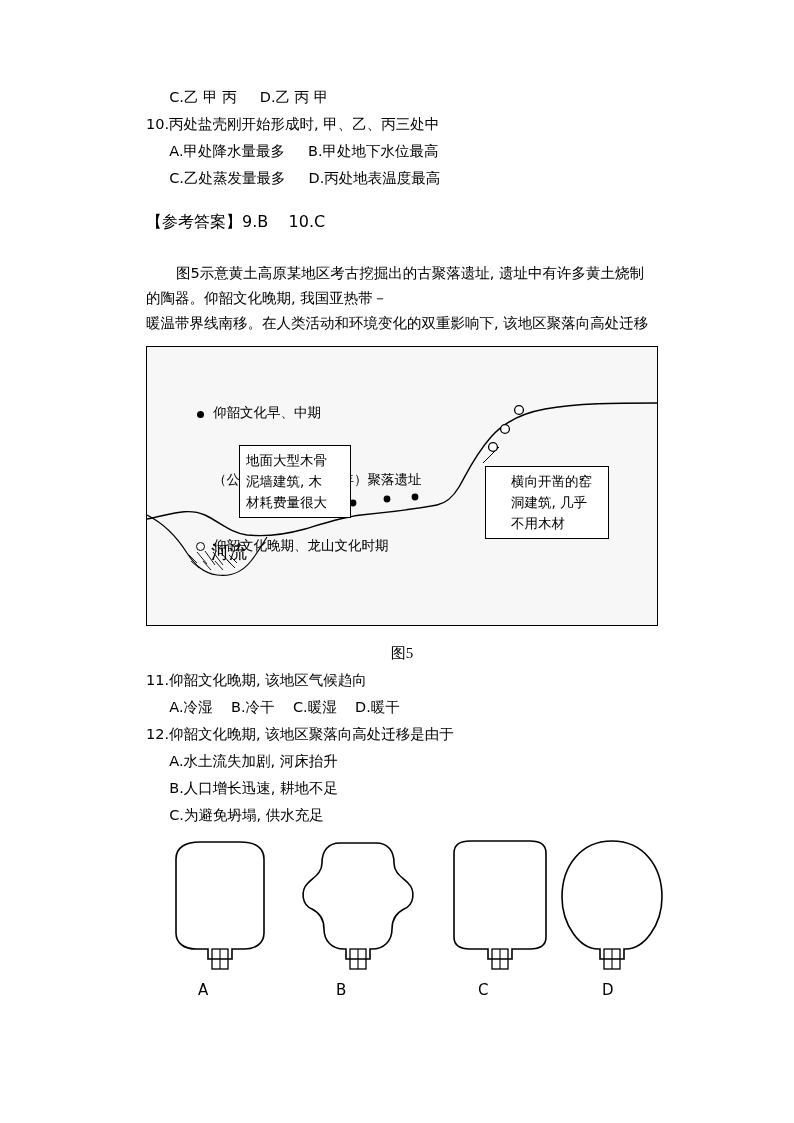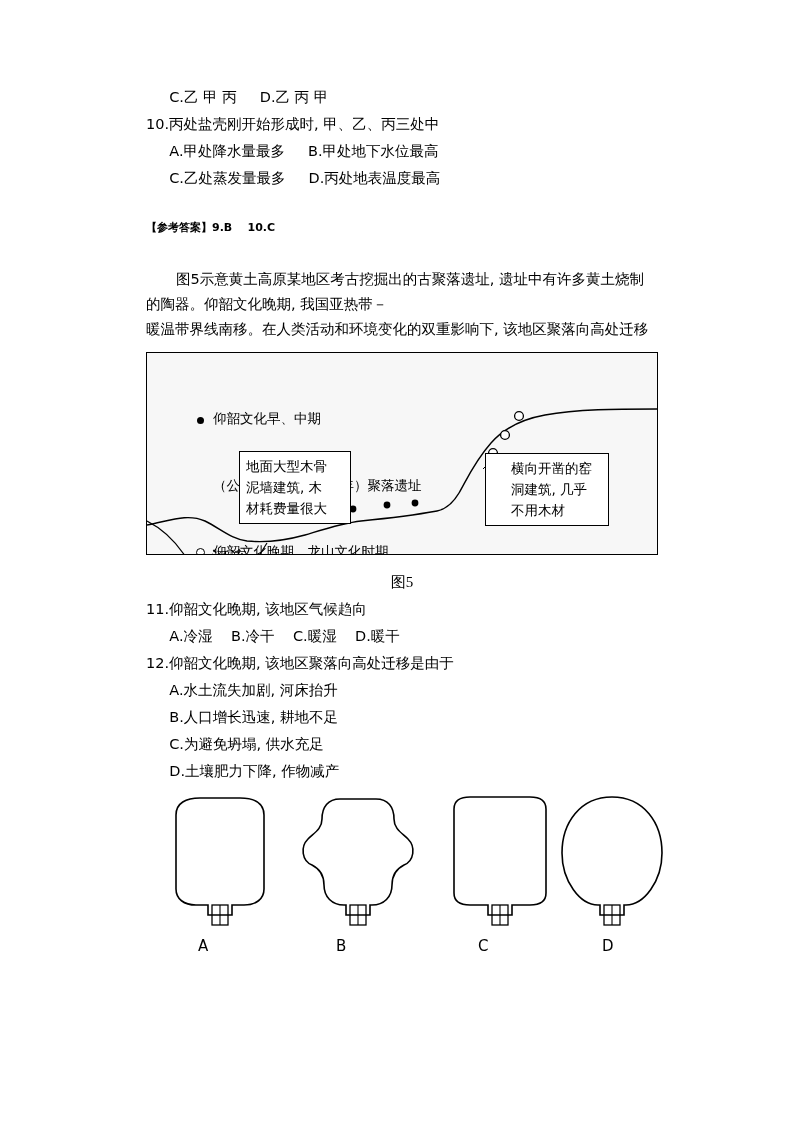--- a/index.html
+++ b/index.html
@@ -35,43 +35,42 @@
     white-space: pre;
     font-family: "DejaVu Sans", sans-serif;
   }
   .opt-line {
     padding-left: 14px;
   }
   .q-line {
     padding-left: 0px;
   }
   .answer-line {
-    font-size: 11px;
+    font-size: 16px;
     line-height: 27px;
-    margin-top: 22px;
-    white-space: pre;
-    font-family: "DejaVu Sans", sans-serif;
-    font-weight: bold;
+    margin-top: 16px;
+    white-space: pre;
+    font-family: "DejaVu Sans", sans-serif;
   }
   .para {
     font-size: 14.5px;
     line-height: 25px;
     margin-top: 26px;
     text-align: justify;
     font-family: "DejaVu Sans", sans-serif;
   }
   .para .indent {
     display: inline-block;
     width: 30px;
   }
   .figure-box {
     position: relative;
     margin-top: 10px;
     width: 512px;
-    height: 203px;
+    height: 280px;
     border: 1px solid #000;
     background: #f7f7f7;
     box-sizing: border-box;
     overflow: hidden;
   }
   .fig-caption {
     text-align: center;
     font-size: 15px;
     margin-top: 18px;
     font-family: Liberation Serif, serif;
@@ -121,21 +120,21 @@
     white-space: pre;
     box-sizing: border-box;
   }
   .callout-left {
     left: 92px;
     top: 98px;
     width: 112px;
   }
   .callout-right {
     left: 338px;
-    top: 100px;
+    top: 119px;
     width: 124px;
     padding-left: 25px;
   }
   .river-label {
     position: absolute;
     left: 64px;
     top: 193px;
     font-size: 18px;
     font-family: Liberation Sans, sans-serif;
   }
@@ -244,21 +243,20 @@
 
     <div class="fig-caption">图5</div>
 
     <div class="line q-line" style="margin-top:4px">11.仰韶文化晚期, 该地区气候趋向</div>
     <div class="line opt-line">  A.冷湿    B.冷干    C.暖湿    D.暖干</div>
 
     <div class="line q-line">12.仰韶文化晚期, 该地区聚落向高处迁移是由于</div>
     <div class="line opt-line">  A.水土流失加剧, 河床抬升</div>
     <div class="line opt-line">  B.人口增长迅速, 耕地不足</div>
     <div class="line opt-line">  C.为避免坍塌, 供水充足</div>
-    <div class="line opt-line">  D.土壤肥力下降, 作物减产</div>
 
 
     <div class="shapes-row">
 
       <div class="shape-cell" style="left:10px">
         <svg width="128" height="140" viewBox="0 0 128 140">
           <path d="M20,22 C20,10 30,5 44,5 L84,5 C98,5 108,10 108,22 L108,96 C108,106 100,112 88,112 L76,112 L76,122 L52,122 L52,112 L40,112 C28,112 20,106 20,96 Z" fill="none" stroke="#000" stroke-width="1.6"></path>
           <rect x="56" y="112" width="16" height="20" fill="none" stroke="#000" stroke-width="1.3"></rect>
           <line x1="64" y1="112" x2="64" y2="132" stroke="#000" stroke-width="1.1"></line>
         </svg>

